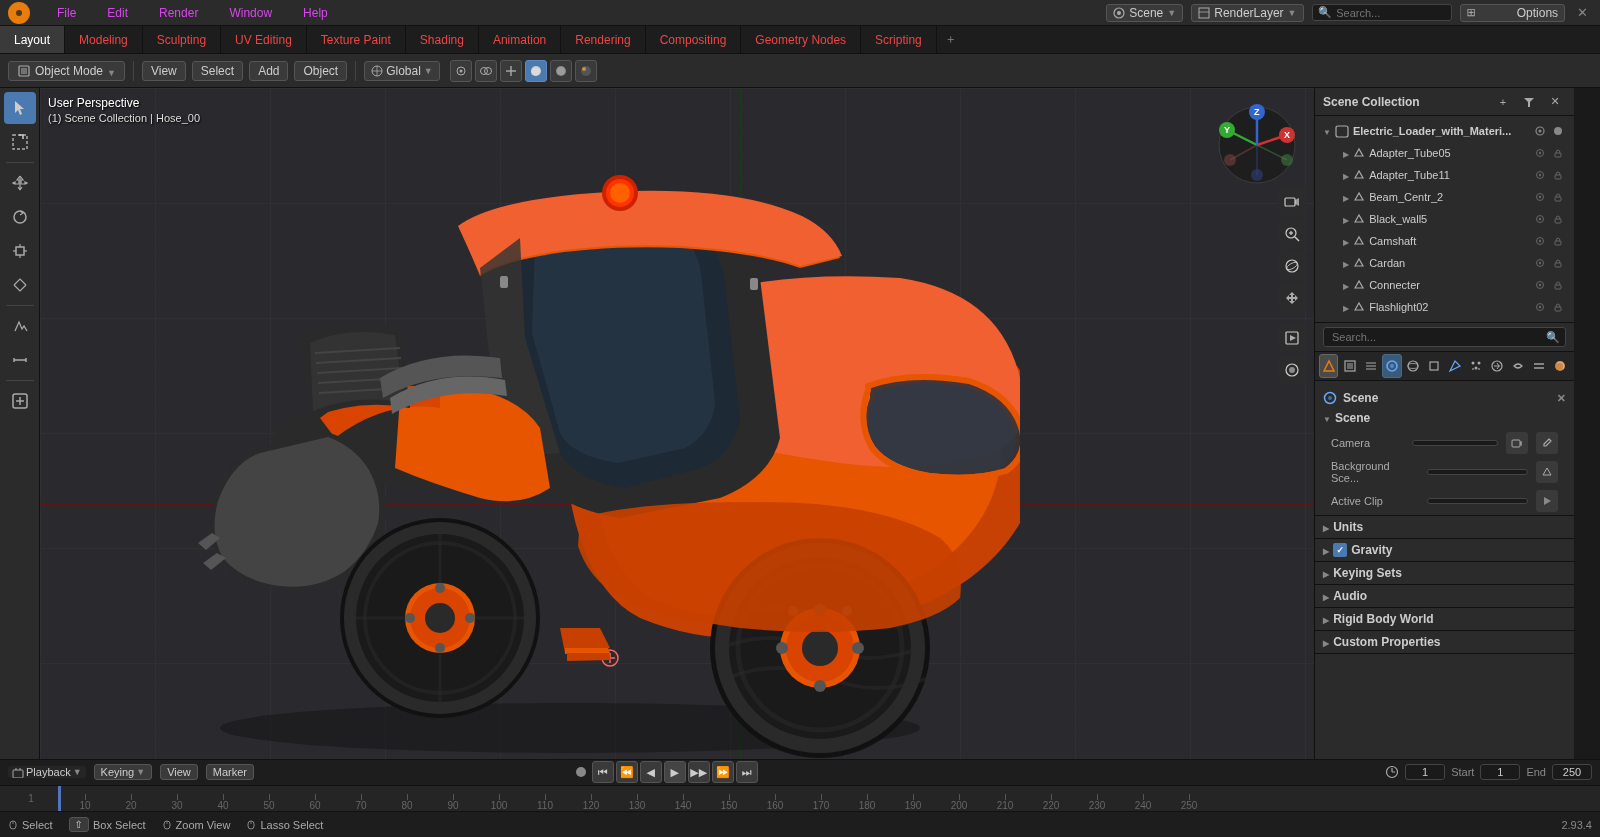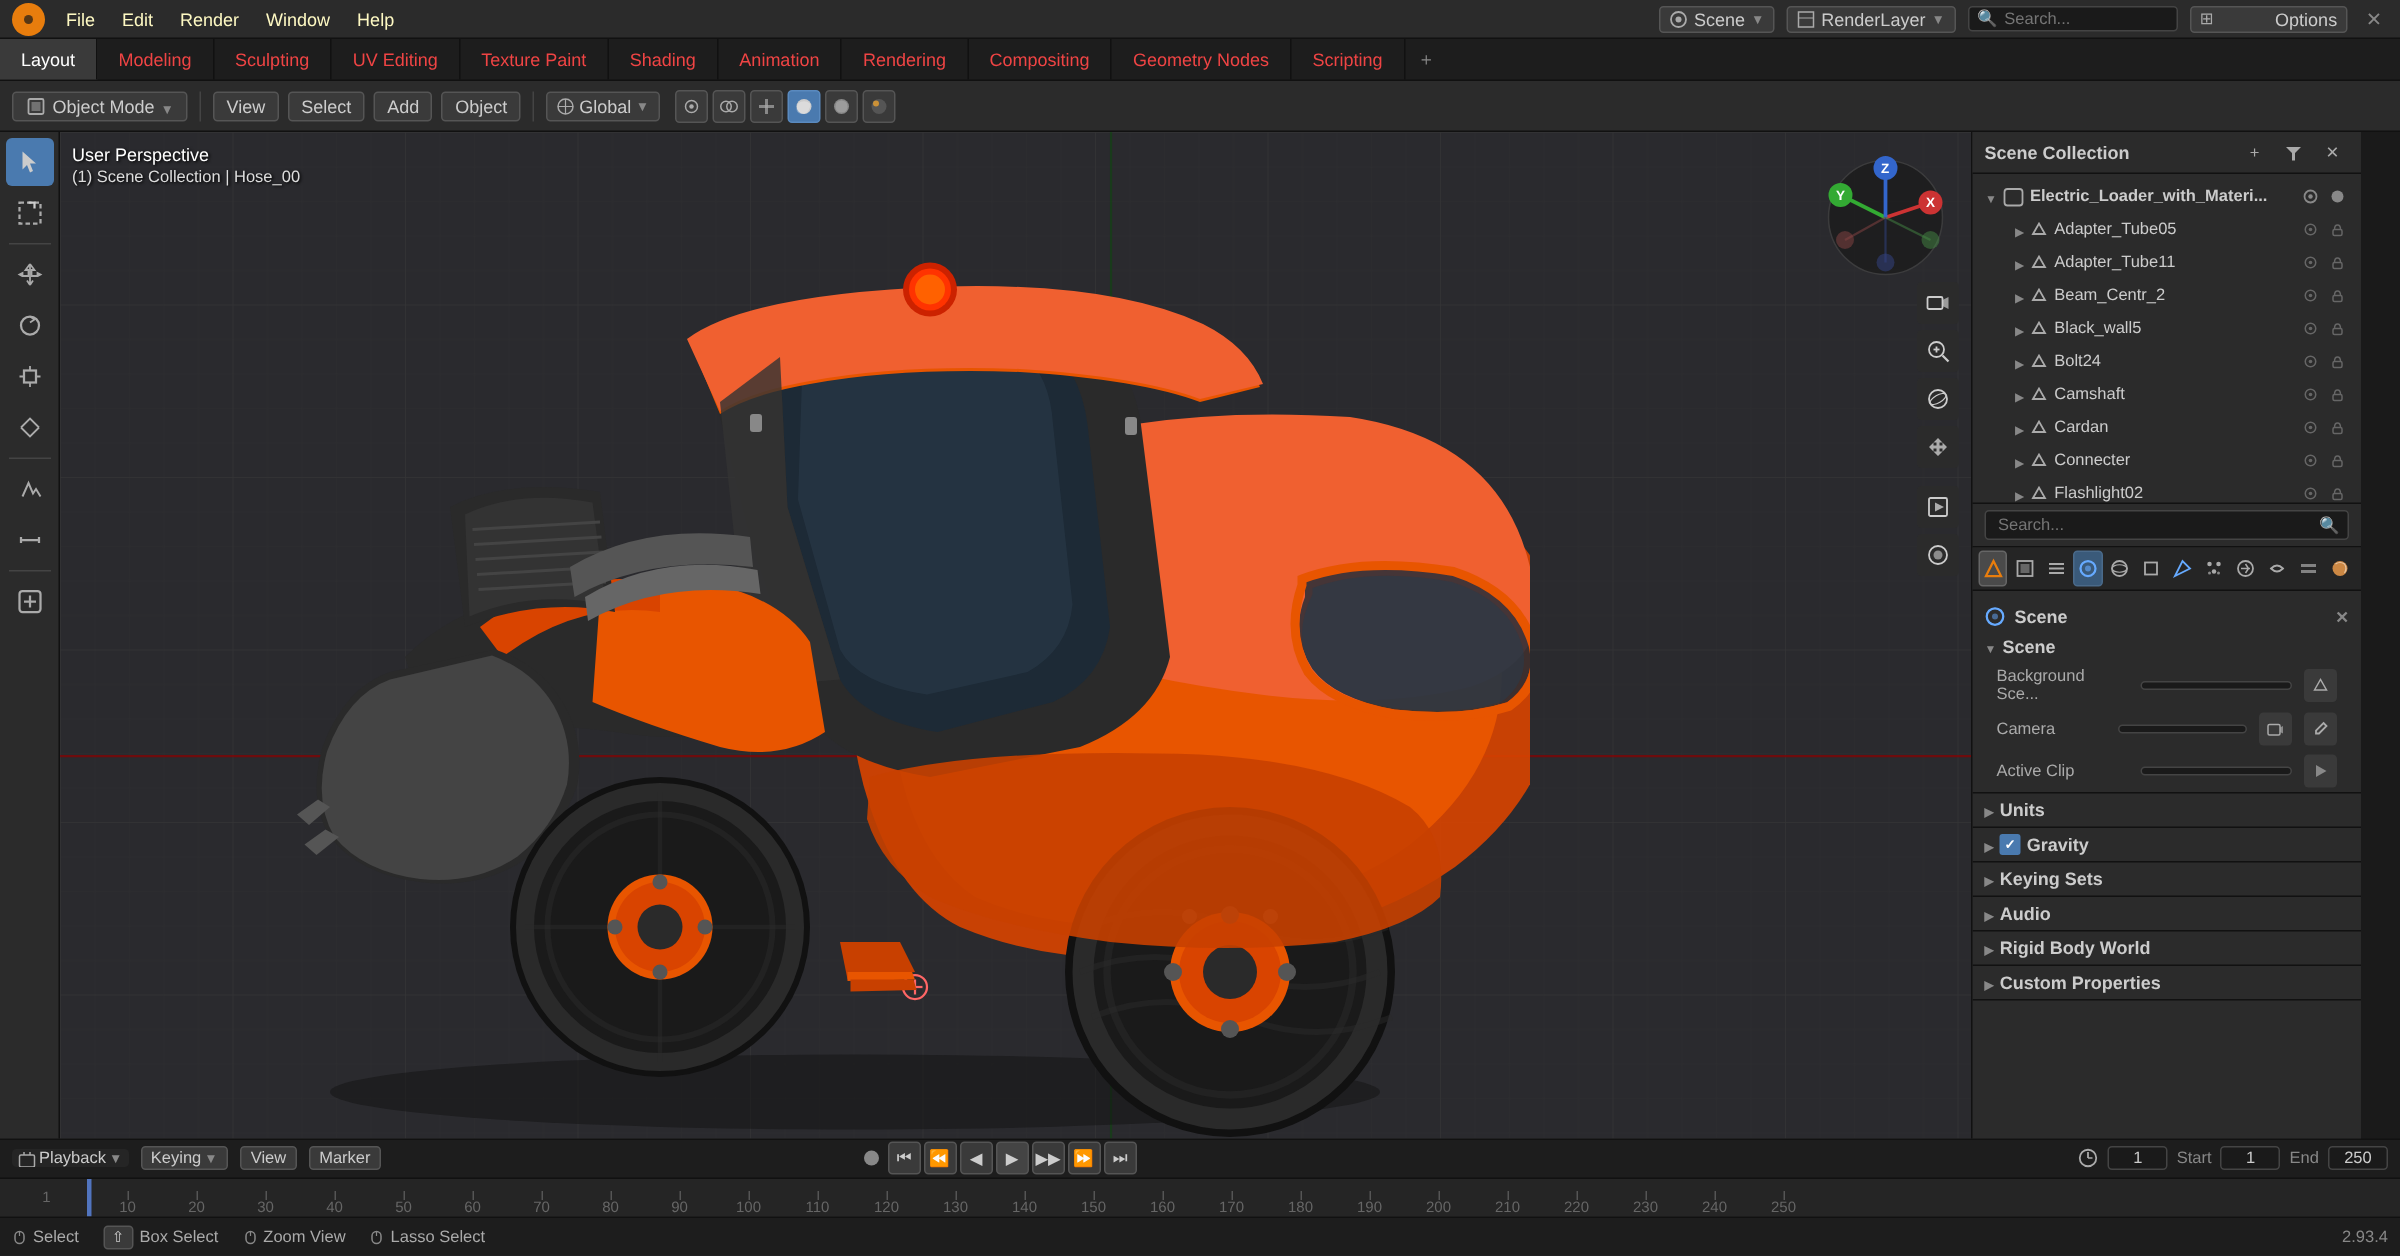--- a/index.html
+++ b/index.html
@@ -31,22 +31,23 @@
       background: #e87d0d;
       border-radius: 50%;
       display: flex; align-items: center; justify-content: center;
       font-size: 11px; font-weight: bold; color: #fff;
       margin-right: 4px;
     }
     .menu-item {
       padding: 2px 8px;
       border-radius: 3px;
       cursor: pointer;
-      color: #fef9c3;
+      color: #d946ef;
       font-size: 12px;
+      margin-left: 13px;
     }
 
     
     #workspace-tabs {
       height: 28px;
       background: #1d1d1d;
       display: flex;
       align-items: stretch;
       border-bottom: 1px solid #111;
       position: relative;
@@ -955,42 +956,20 @@
                 </svg>
               </div>
           </div>
         </div>
         <div class="tree-item">
           <span class="tree-indent"></span>
           <span class="chevron-right"></span>
           <svg width="12" height="12" viewBox="0 0 12 12">
               <path d="M2 9 L6 2 L10 9 Z" fill="none" stroke="#aaa" stroke-width="1.2"></path>
             </svg>
-          <span class="tree-name">Bolt24</span>
-          <div class="tree-actions">
-            <div class="tree-action">
-                <svg width="10" height="10" viewBox="0 0 10 10">
-                  <circle cx="5" cy="5" r="3.5" fill="none" stroke="#666" stroke-width="1"></circle>
-                  <circle cx="5" cy="5" r="1.2" fill="#666"></circle>
-                </svg>
-              </div>
-            <div class="tree-action">
-                <svg width="10" height="10" viewBox="0 0 10 10">
-                  <path d="M3 5 Q3 2 5 2 Q7 2 7 5" fill="none" stroke="#666" stroke-width="1"></path>
-                  <rect x="2" y="5" width="6" height="4" rx="1" fill="none" stroke="#666" stroke-width="1"></rect>
-                </svg>
-              </div>
-          </div>
-        </div>
-        <div class="tree-item">
-          <span class="tree-indent"></span>
-          <span class="chevron-right"></span>
-          <svg width="12" height="12" viewBox="0 0 12 12">
-              <path d="M2 9 L6 2 L10 9 Z" fill="none" stroke="#aaa" stroke-width="1.2"></path>
-            </svg>
           <span class="tree-name">Camshaft</span>
           <div class="tree-actions">
             <div class="tree-action">
                 <svg width="10" height="10" viewBox="0 0 10 10">
                   <circle cx="5" cy="5" r="3.5" fill="none" stroke="#666" stroke-width="1"></circle>
                   <circle cx="5" cy="5" r="1.2" fill="#666"></circle>
                 </svg>
               </div>
             <div class="tree-action">
                 <svg width="10" height="10" viewBox="0 0 10 10">
@@ -1159,41 +1138,41 @@
           <span style="margin-left:auto;color:#888;cursor:pointer;font-size:11px;">✕</span>
         </div>
 
         <div class="prop-section">
           <div class="prop-section-header">
             <span class="chevron-down"></span>
             <span>Scene</span>
           </div>
 
           <div class="prop-row">
-            <span class="prop-label">Background Sce...</span>
-            <div class="prop-value" style="flex:1;"></div>
-            <div class="prop-icon-btn">
-              <svg width="12" height="12" viewBox="0 0 12 12">
-                  <path d="M2 9 L6 2 L10 9 Z" fill="none" stroke="#aaa" stroke-width="1"></path>
-                </svg>
-            </div>
-          </div>
-
-          <div class="prop-row">
             <span class="prop-label">Camera</span>
             <div class="prop-value" style="flex:1;"></div>
             <div class="prop-icon-btn">
               <svg width="12" height="12" viewBox="0 0 12 12">
                   <rect x="1" y="3" width="8" height="7" rx="1" fill="none" stroke="#aaa" stroke-width="1"></rect>
                   <path d="M 9 5 L 11 4 L 11 9 L 9 8 Z" fill="#aaa" opacity="0.7"></path>
                 </svg>
             </div>
             <div class="prop-icon-btn">
               <svg width="12" height="12" viewBox="0 0 12 12">
                   <path d="M8 2 L10 4 L5 9 L3 9 L3 7 Z" fill="none" stroke="#aaa" stroke-width="1.2"></path>
+                </svg>
+            </div>
+          </div>
+
+          <div class="prop-row">
+            <span class="prop-label">Background Sce...</span>
+            <div class="prop-value" style="flex:1;"></div>
+            <div class="prop-icon-btn">
+              <svg width="12" height="12" viewBox="0 0 12 12">
+                  <path d="M2 9 L6 2 L10 9 Z" fill="none" stroke="#aaa" stroke-width="1"></path>
                 </svg>
             </div>
           </div>
 
           <div class="prop-row">
             <span class="prop-label">Active Clip</span>
             <div class="prop-value" style="flex:1;"></div>
             <div class="prop-icon-btn">
               <svg width="12" height="12" viewBox="0 0 12 12">
                   <polygon points="3,2 10,6 3,10" fill="#aaa" opacity="0.7"></polygon>

